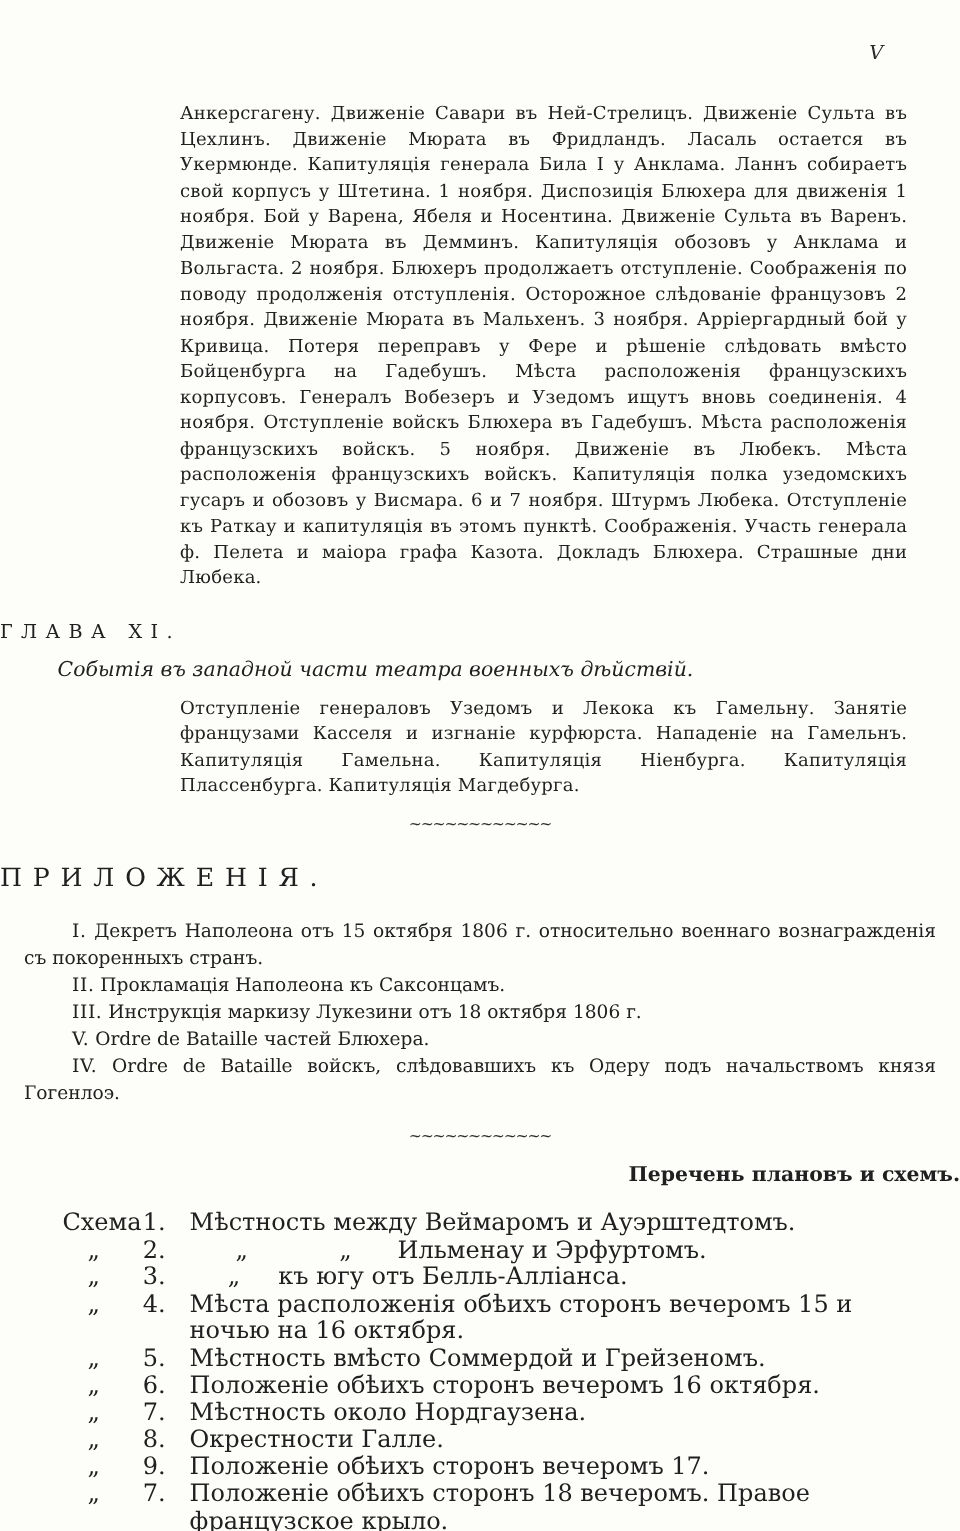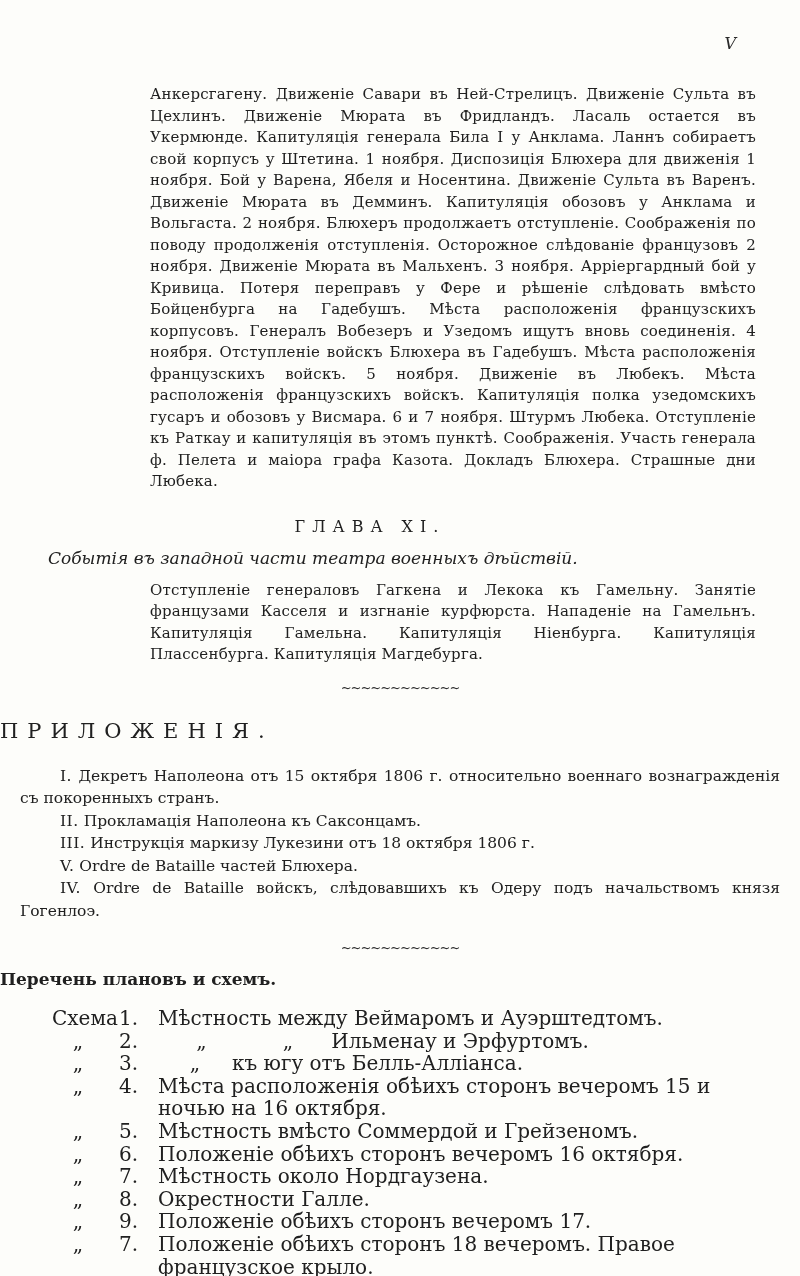--- a/index.html
+++ b/index.html
@@ -27,21 +27,21 @@
     margin: 0 44px 0 150px;
     font-size: 15px;
     line-height: 21.5px;
     text-align: justify;
     letter-spacing: 0.2px;
   }
   .chapter-heading {
     font-size: 16px;
     font-weight: normal;
     letter-spacing: 7px;
-    text-align: center;
+    text-align: left;
     margin: 24px 60px 12px 0;
   }
   .chapter-subtitle {
     font-style: italic;
     font-size: 17px;
     margin: 0 44px 12px 48px;
   }
   .divider {
     text-align: center;
     font-size: 13px;
@@ -63,21 +63,21 @@
     font-size: 15.5px;
     line-height: 22.5px;
     text-align: justify;
     text-indent: 40px;
     margin: 0;
   }
   .appendix-item .roman { letter-spacing: 0.5px; }
   .plans-heading {
     font-size: 17px;
     font-weight: bold;
-    text-align: left;
+    text-align: right;
     margin: 14px 0 18px;
   }
   .plans-list { margin: 0 40px 0 52px; font-size: 20px; }
   .plan-row { display: flex; line-height: 22.6px; }
   .plan-label { width: 52px; text-align: center; flex: none; }
   .plan-num { width: 34px; text-align: right; flex: none; }
   .plan-text { margin-left: 20px; white-space: pre-wrap; }
 </style>
 </head>
 <body>
@@ -85,21 +85,21 @@
 <div class="page">
 
   <div class="page-number">V</div>
 
   <p class="summary">Анкерсгагену. Движеніе Савари въ Ней-Стрелицъ. Движеніе Сульта въ Цехлинъ. Движеніе Мюрата въ Фридландъ. Ласаль остается въ Укермюнде. Капитуляція генерала Била I у Анклама. Ланнъ собираетъ свой корпусъ у Штетина. 1 ноября. Диспозиція Блюхера для движенія 1 ноября. Бой у Варена, Ябеля и Носентина. Движеніе Сульта въ Варенъ. Движеніе Мюрата въ Демминъ. Капитуляція обозовъ у Анклама и Вольгаста. 2 ноября. Блюхеръ продолжаетъ отступленіе. Соображенія по поводу продолженія отступленія. Осторожное слѣдованіе французовъ 2 ноября. Движеніе Мюрата въ Мальхенъ. 3 ноября. Арріергардный бой у Кривица. Потеря переправъ у Фере и рѣшеніе слѣдовать вмѣсто Бойценбурга на Гадебушъ. Мѣста расположенія французскихъ корпусовъ. Генералъ Вобезеръ и Узедомъ ищутъ вновь соединенія. 4 ноября. Отступленіе войскъ Блюхера въ Гадебушъ. Мѣста расположенія французскихъ войскъ. 5 ноября. Движеніе въ Любекъ. Мѣста расположенія французскихъ войскъ. Капитуляція полка узедомскихъ гусаръ и обозовъ у Висмара. 6 и 7 ноября. Штурмъ Любека. Отступленіе къ Раткау и капитуляція въ этомъ пунктѣ. Соображенія. Участь генерала ф. Пелета и маіора графа Казота. Докладъ Блюхера. Страшные дни Любека.</p>
 
   <h2 class="chapter-heading">ГЛАВА XI.</h2>
 
   <p class="chapter-subtitle">Событія въ западной части театра военныхъ дѣйствій.</p>
 
-  <p class="summary">Отступленіе генераловъ Гагкена и Лекока къ Гамельну. Занятіе французами Касселя и изгнаніе курфюрста. Нападеніе на Гамельнъ. Капитуляція Гамельна. Капитуляція Ніенбурга. Капитуляція Плассенбурга. Капитуляція Магдебурга.</p>
+  <p class="summary">Отступленіе генераловъ Узедомъ и Лекока къ Гамельну. Занятіе французами Касселя и изгнаніе курфюрста. Нападеніе на Гамельнъ. Капитуляція Гамельна. Капитуляція Ніенбурга. Капитуляція Плассенбурга. Капитуляція Магдебурга.</p>
 
   <div class="divider">~~~~~~~~~~~~</div>
 
   <h1 class="appendices-heading">ПРИЛОЖЕНІЯ.</h1>
 
   <div class="appendix-list">
     <p class="appendix-item"><span class="roman">I.</span> <span>Декретъ Наполеона отъ 15 октября 1806 г. относительно военнаго вознагражденія съ покоренныхъ странъ.</span></p>
     <p class="appendix-item"><span class="roman">II.</span> <span>Прокламація Наполеона къ Саксонцамъ.</span></p>
     <p class="appendix-item"><span class="roman">III.</span> <span>Инструкція маркизу Лукезини отъ 18 октября 1806 г.</span></p>
     <p class="appendix-item"><span class="roman">V.</span> <span>Ordre de Bataille частей Блюхера.</span></p>

